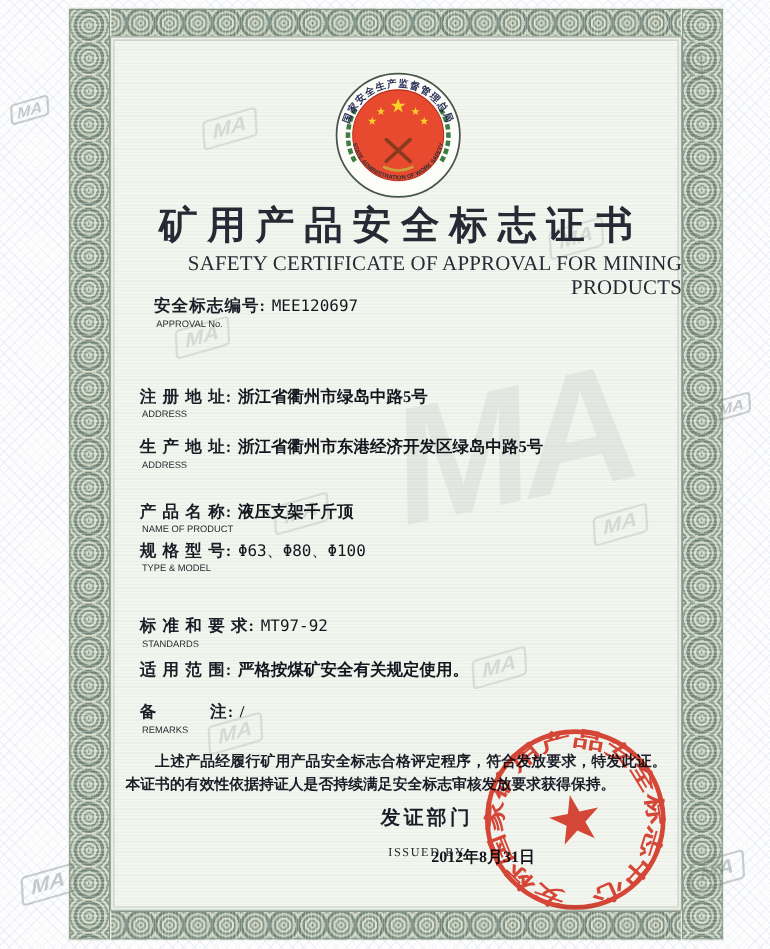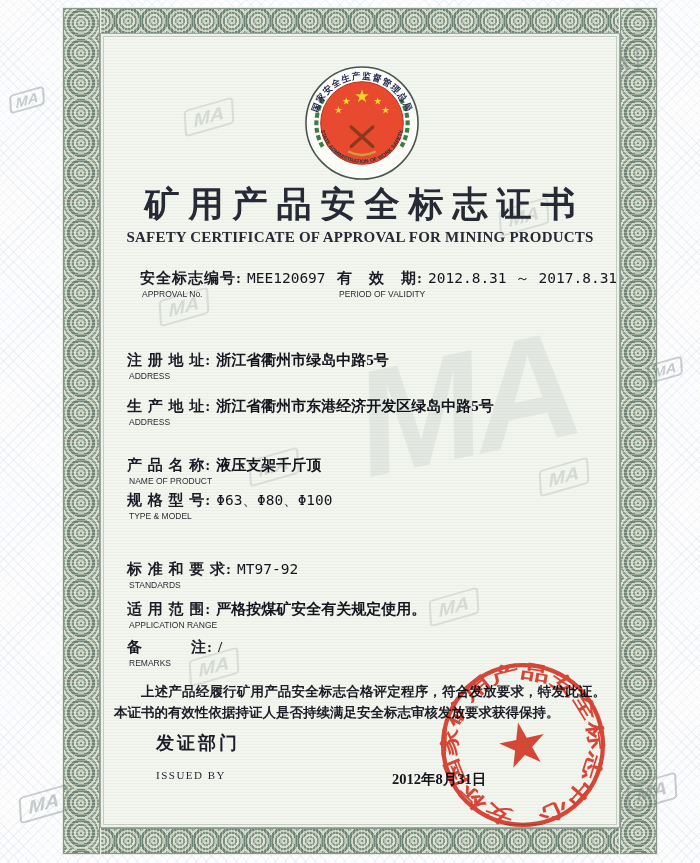--- a/index.html
+++ b/index.html
@@ -36,30 +36,30 @@
     color:rgba(148,160,154,.30);transform:skewX(-14deg) rotate(-17deg);pointer-events:none;}
   .wm-dark{border-color:rgba(118,130,126,.38);color:rgba(118,130,126,.40);}
   .wm-big{position:absolute;font-family:"Liberation Sans",sans-serif;font-style:italic;font-weight:bold;
     font-size:150px;letter-spacing:-8px;color:rgba(140,156,148,.14);transform:rotate(-12deg);pointer-events:none;}
   
   .emblem{position:absolute;left:203px;top:31px;width:118px;height:118px;}
   .seal{position:absolute;left:337px;top:626px;width:172px;height:172px;mix-blend-mode:multiply;opacity:.92;}
   
   .title{position:absolute;left:0;top:148px;width:100%;text-align:center;font-size:35px;font-weight:bold;
     color:#272934;letter-spacing:9px;text-indent:9px;}
-  .subtitle{position:absolute;left:0;top:196px;width:100%;text-align:center;font-size:15px;font-weight:bold;
+  .subtitle{position:absolute;left:0;top:196px;width:100%;text-align:right;font-size:19px;font-weight:normal;
     color:#272934;letter-spacing:.2px;}
   .row{position:absolute;left:27px;white-space:nowrap;}
   .zh{font-size:15px;font-weight:bold;color:#1b1c26;letter-spacing:1px;}
   .val{font-size:15px;font-weight:bold;color:#14151d;margin-left:5px;text-align:right;}
   .val-code{font-family:"DejaVu Sans Mono",monospace;font-weight:normal;font-size:14.5px;}
   .en{font-size:8.5px;color:#2a2b31;font-family:Liberation Sans, sans-serif;letter-spacing:0;margin-top:1px;margin-left:2px;}
   .statement{position:absolute;left:14px;top:648px;width:492px;font-size:13.5px;font-weight:bold;color:#1c1d27;
     line-height:1.58;text-indent:2em;text-align:justify;}
-  .issued{position:absolute;left:0;top:698px;width:100%;text-align:left;padding-left:56px;box-sizing:border-box;}
+  .issued{position:absolute;left:0;top:698px;width:100%;text-align:center;padding-left:56px;box-sizing:border-box;}
   .issued-zh{font-size:18px;font-weight:bold;color:#1b1c26;letter-spacing:3px;}
   .issued-en{font-size:11px;color:#25262d;letter-spacing:1.5px;margin-top:14px;}
   .date{position:absolute;left:292px;top:737px;font-size:14.5px;font-weight:bold;color:#14151d;}
 </style>
 </head>
 <body>
 
 <div class="page">
 
   <div class="gstrip f-top"></div>
@@ -117,24 +117,20 @@
       <path d="M 46 89 Q 60 96 74 89" fill="none" stroke="#caa23a" stroke-width="2.4"></path>
     </svg>
 
     <div class="title">矿用产品安全标志证书</div>
     <div class="subtitle">SAFETY CERTIFICATE OF APPROVAL FOR MINING PRODUCTS</div>
 
     <div class="row" style="top:236px;left:40px">
       <span class="zh">安全标志编号:</span><span class="val val-code">MEE120697</span>
       <div class="en">APPROVAL No.</div>
     </div>
-    <div class="row" style="top:236px;left:237px">
-      <span class="zh">有　效　期:</span><span class="val val-code">2012.8.31 ～ 2017.8.31</span>
-      <div class="en">PERIOD OF VALIDITY</div>
-    </div>
 
     <div class="row" style="top:318px">
       <span class="zh">注 册 地 址:</span><span class="val">浙江省衢州市绿岛中路5号</span>
       <div class="en">ADDRESS</div>
     </div>
     <div class="row" style="top:364px">
       <span class="zh">生 产 地 址:</span><span class="val">浙江省衢州市东港经济开发区绿岛中路5号</span>
       <div class="en">ADDRESS</div>
     </div>
     <div class="row" style="top:423px">
@@ -145,21 +141,20 @@
       <span class="zh">规 格 型 号:</span><span class="val val-code">Φ63、Φ80、Φ100</span>
       <div class="en">TYPE &amp; MODEL</div>
     </div>
 
     <div class="row" style="top:527px">
       <span class="zh">标 准 和 要 求:</span><span class="val val-code">MT97-92</span>
       <div class="en">STANDARDS</div>
     </div>
     <div class="row" style="top:567px">
       <span class="zh">适 用 范 围:</span><span class="val">严格按煤矿安全有关规定使用。</span>
-      <div class="en">APPLICATION RANGE</div>
     </div>
     <div class="row" style="top:605px">
       <span class="zh">备　　　注:</span><span class="val">/</span>
       <div class="en">REMARKS</div>
     </div>
 
     <div class="statement">上述产品经履行矿用产品安全标志合格评定程序，符合发放要求，特发此证。本证书的有效性依据持证人是否持续满足安全标志审核发放要求获得保持。</div>
 
     <div class="issued">
       <div class="issued-zh">发证部门</div>

